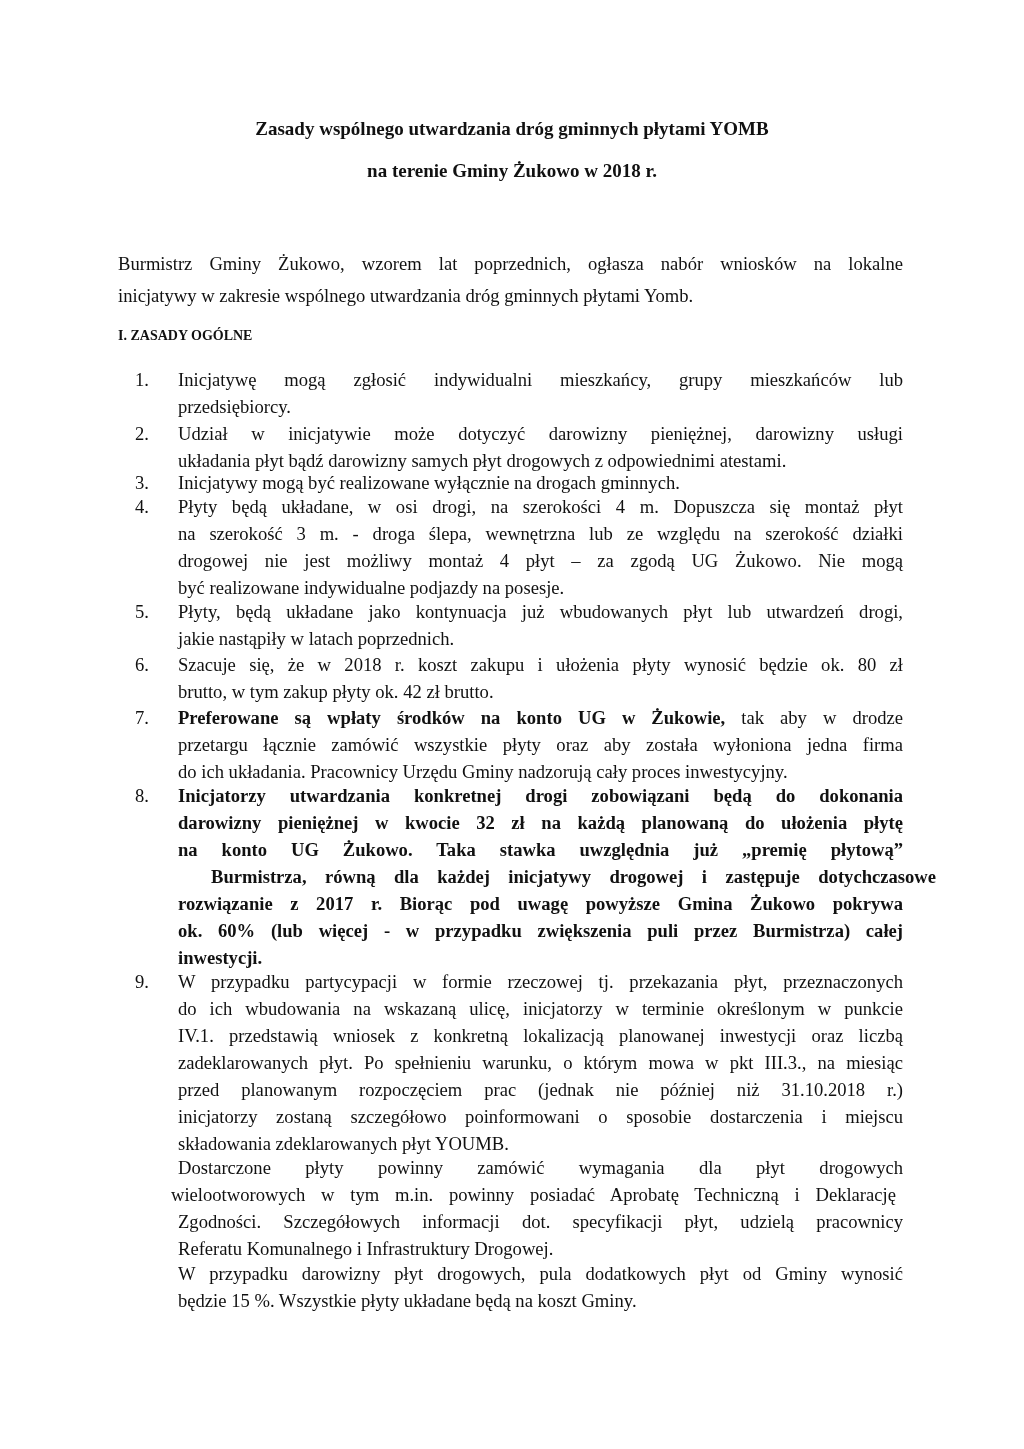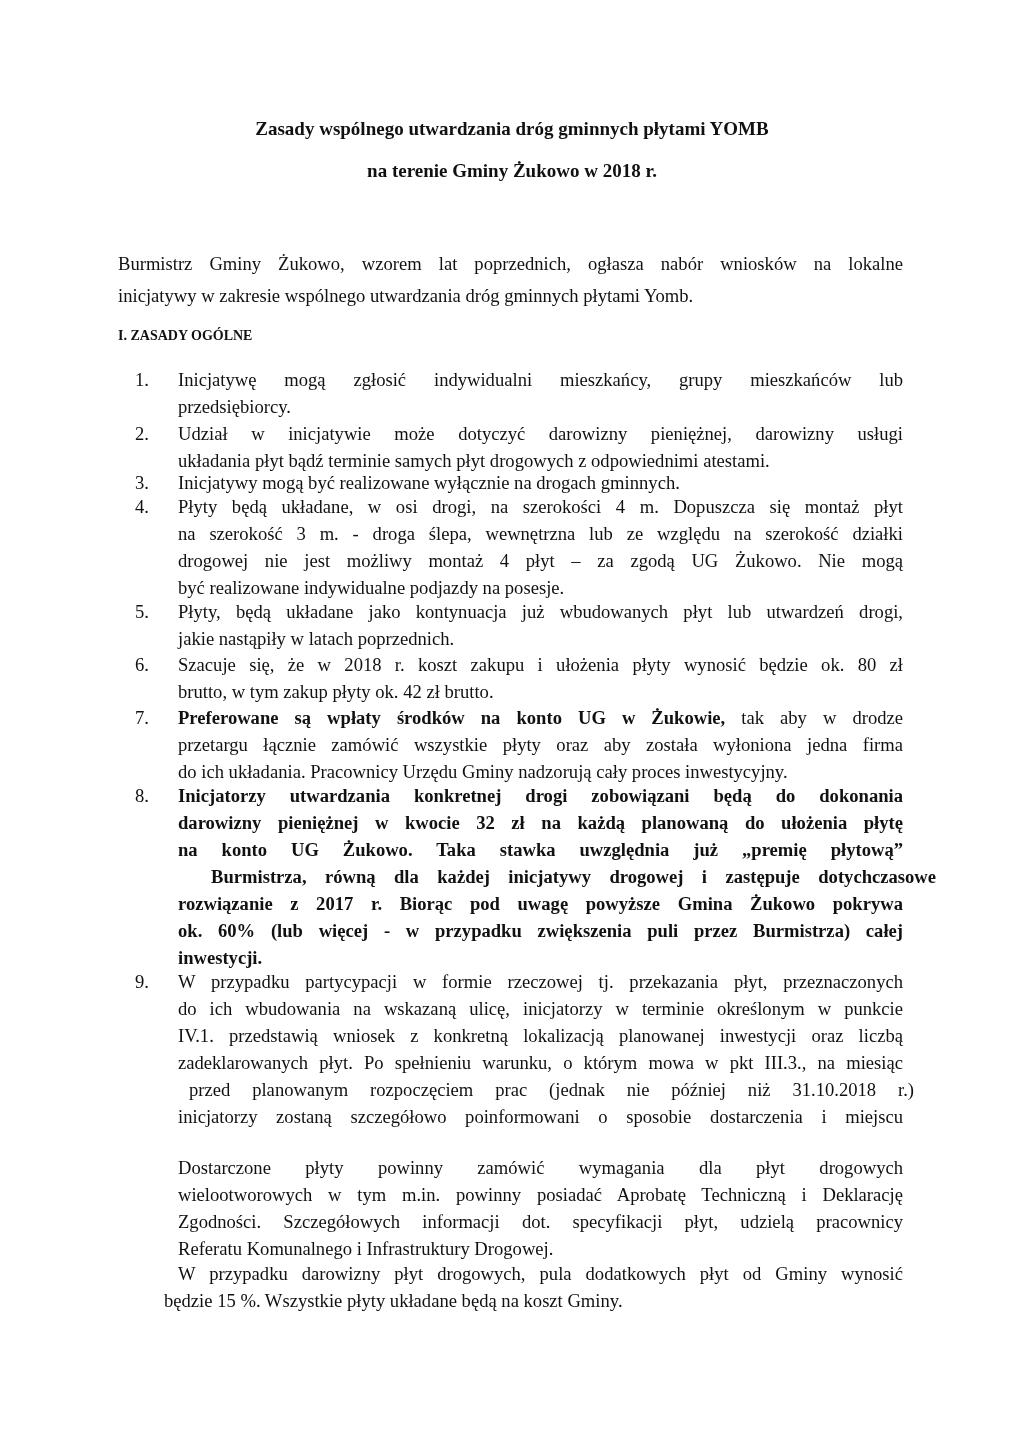--- a/index.html
+++ b/index.html
@@ -27,21 +27,21 @@
   <div class="line" style="left:118px; top:284px;">inicjatywy w zakresie wspólnego utwardzania dróg gminnych płytami Yomb.</div>
 
   <div class="heading">I. ZASADY OGÓLNE</div>
 
   <div class="num" style="top:368px;">1.</div>
   <div class="line just" style="left:178px; top:368px; width:725px;">Inicjatywę mogą zgłosić indywidualni mieszkańcy, grupy mieszkańców lub</div>
   <div class="line" style="left:178px; top:395px;">przedsiębiorcy.</div>
 
   <div class="num" style="top:422px;">2.</div>
   <div class="line just" style="left:178px; top:422px; width:725px;">Udział w inicjatywie może dotyczyć darowizny pieniężnej, darowizny usługi</div>
-  <div class="line" style="left:178px; top:449px;">układania płyt bądź terminie samych płyt drogowych z odpowiednimi atestami.</div>
+  <div class="line" style="left:178px; top:449px;">układania płyt bądź darowizny samych płyt drogowych z odpowiednimi atestami.</div>
 
   <div class="num" style="top:471px;">3.</div>
   <div class="line" style="left:178px; top:471px;">Inicjatywy mogą być realizowane wyłącznie na drogach gminnych.</div>
 
   <div class="num" style="top:495px;">4.</div>
   <div class="line just" style="left:178px; top:495px; width:725px;">Płyty będą układane, w osi drogi, na szerokości 4 m. Dopuszcza się montaż płyt</div>
   <div class="line just" style="left:178px; top:522px; width:725px;">na szerokość 3 m. - droga ślepa, wewnętrzna lub ze względu na szerokość działki</div>
   <div class="line just" style="left:178px; top:549px; width:725px;">drogowej nie jest możliwy montaż 4 płyt – za zgodą UG Żukowo. Nie mogą</div>
   <div class="line" style="left:178px; top:576px;">być realizowane indywidualne podjazdy na posesje.</div>
 
@@ -65,21 +65,22 @@
   <div class="line just b" style="left:178px; top:865px; width:725px;margin-left:33px;">Burmistrza, równą dla każdej inicjatywy drogowej i zastępuje dotychczasowe</div>
   <div class="line just b" style="left:178px; top:892px; width:725px;">rozwiązanie z 2017 r. Biorąc pod uwagę powyższe Gmina Żukowo pokrywa</div>
   <div class="line just b" style="left:178px; top:919px; width:725px;">ok. 60% (lub więcej - w przypadku zwiększenia puli przez Burmistrza) całej</div>
   <div class="line b" style="left:178px; top:946px;">inwestycji.</div>
 
   <div class="num" style="top:970px;">9.</div>
   <div class="line just" style="left:178px; top:970px; width:725px;">W przypadku partycypacji w formie rzeczowej tj. przekazania płyt, przeznaczonych</div>
   <div class="line just" style="left:178px; top:997px; width:725px;">do ich wbudowania na wskazaną ulicę, inicjatorzy w terminie określonym w punkcie</div>
   <div class="line just" style="left:178px; top:1024px; width:725px;">IV.1. przedstawią wniosek z konkretną lokalizacją planowanej inwestycji oraz liczbą</div>
   <div class="line just" style="left:178px; top:1051px; width:725px;">zadeklarowanych płyt. Po spełnieniu warunku, o którym mowa w pkt III.3., na miesiąc</div>
-  <div class="line just" style="left:178px; top:1078px; width:725px;margin-left:11px;">przed planowanym rozpoczęciem prac (jednak nie później niż 31.10.2018 r.)</div>
+  <div class="line just" style="left:178px; top:1078px; width:725px;">przed planowanym rozpoczęciem prac (jednak nie później niż 31.10.2018 r.)</div>
   <div class="line just" style="left:178px; top:1105px; width:725px;">inicjatorzy zostaną szczegółowo poinformowani o sposobie dostarczenia i miejscu</div>
+  <div class="line" style="left:178px; top:1132px;">składowania zdeklarowanych płyt YOUMB.</div>
   <div class="line just" style="left:178px; top:1156px; width:725px;">Dostarczone płyty powinny zamówić wymagania dla płyt drogowych</div>
-  <div class="line just" style="left:178px; top:1183px; width:725px;">wielootworowych w tym m.in. powinny posiadać Aprobatę Techniczną i Deklarację</div>
+  <div class="line just" style="left:171px; top:1183px; width:725px;">wielootworowych w tym m.in. powinny posiadać Aprobatę Techniczną i Deklarację</div>
   <div class="line just" style="left:178px; top:1210px; width:725px;">Zgodności. Szczegółowych informacji dot. specyfikacji płyt, udzielą pracownicy</div>
   <div class="line" style="left:178px; top:1237px;text-align:right;">Referatu Komunalnego i Infrastruktury Drogowej.</div>
   <div class="line just" style="left:178px; top:1262px; width:725px;">W przypadku darowizny płyt drogowych, pula dodatkowych płyt od Gminy wynosić</div>
-  <div class="line" style="left:164px; top:1289px;text-align:center;">będzie 15 %. Wszystkie płyty układane będą na koszt Gminy.</div>
+  <div class="line" style="left:178px; top:1289px;text-align:center;">będzie 15 %. Wszystkie płyty układane będą na koszt Gminy.</div>
 </div>
 
 </body></html>

